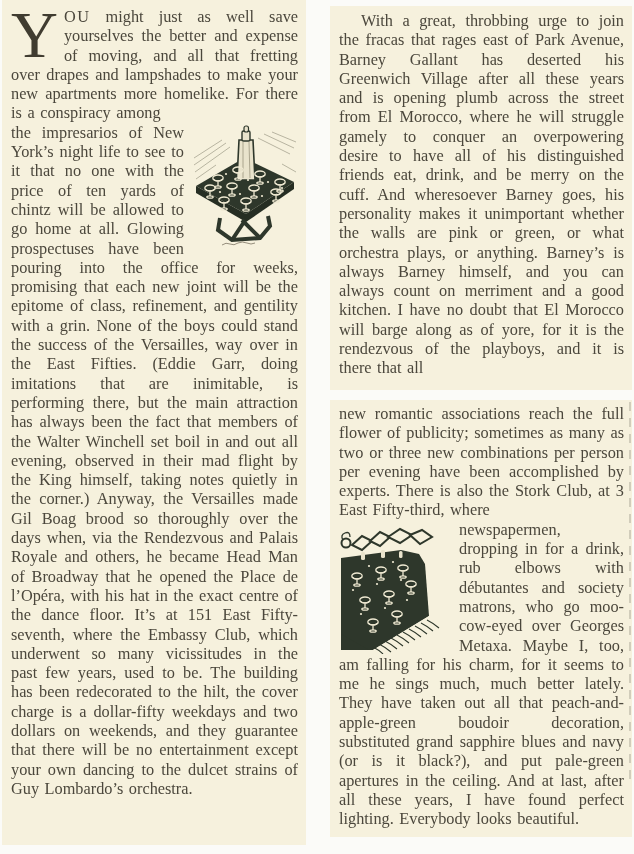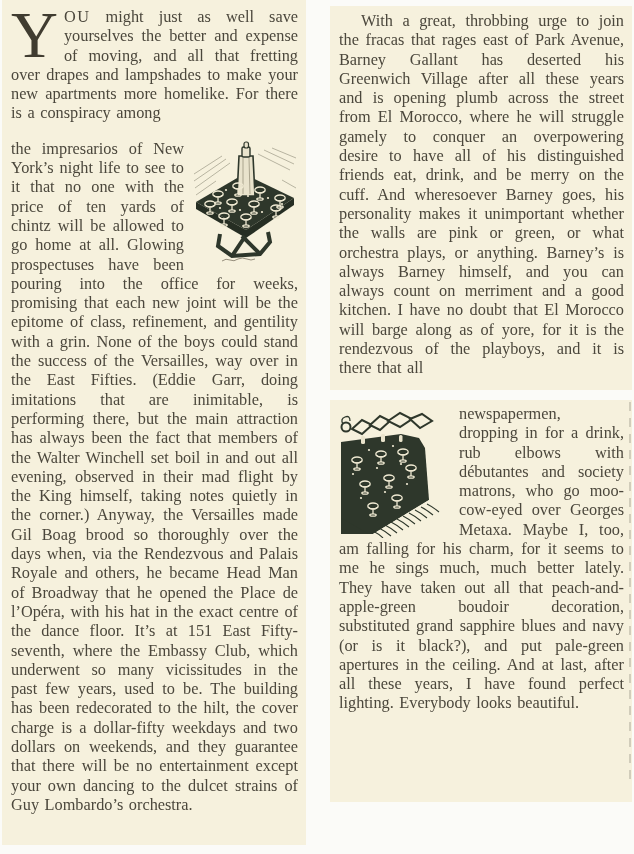--- a/index.html
+++ b/index.html
@@ -11,21 +11,21 @@
     color:#4b473c;
   }
   .paper{background:#f6f1dd;box-sizing:border-box;position:absolute;}
   .col-left{left:2px;top:0;width:304px;height:845px;padding:7px 8px 0 9px;overflow:hidden;}
   .col-right-1{left:330px;top:6px;width:302px;min-height:384px;padding:5px 8px 6px 9px;}
   .col-right-2{left:330px;top:400px;width:302px;min-height:402px;padding:4px 8px 8px 9px;}
   p.para{
     margin:0;font-size:16.3px;line-height:19.3px;
     text-align:justify;word-spacing:1.5px;
   }
-  p.para + p.para{margin-top:16px;}
+  p.para + p.para{margin-top:0;}
   .indent{text-indent:22px;}
   .dropcap{
     float:left;font-size:65px;line-height:52px;height:54px;
     padding:2px 6px 0 0;color:#403c30;
   }
   .leadin{letter-spacing:1.5px;}
   .illu{display:block;}
   .float-r{float:right;width:106px;height:126px;margin:1px 0 6px 8px;}
   .float-l{float:left;width:110px;height:132px;margin:2px 10px 0 0;}
   .edge-line{
@@ -102,20 +102,21 @@
           <path d="M30,121 q4,-3 8,-1 q4,2 8,-1 q4,-2 9,0 q4,2 8,0" stroke="#8a8270" stroke-width="0.9" fill="none"></path>
         </svg>
         </span><span>the impresarios of New York’s night life to see to it that no one with the price of ten yards of chintz will be allowed to go home at all. Glowing prospectuses have been pouring into the office for weeks, promising that each new joint will be the epitome of class, refinement, and gentility with a grin. None of the boys could stand the success of the Versailles, way over in the East Fifties. (Eddie Garr, doing imitations that are inimitable, is performing there, but the main attraction has always been the fact that members of the Walter Winchell set boil in and out all evening, observed in their mad flight by the King himself, taking notes quietly in the corner.) Anyway, the Versailles made Gil Boag brood so thoroughly over the days when, via the Rendezvous and Palais Royale and others, he became Head Man of Broadway that he opened the Place de l’Opéra, with his hat in the exact centre of the dance floor. It’s at 151 East Fifty-seventh, where the Embassy Club, which underwent so many vicissitudes in the past few years, used to be. The building has been redecorated to the hilt, the cover charge is a dollar-fifty weekdays and two dollars on weekends, and they guarantee that there will be no entertainment except your own dancing to the dulcet strains of Guy Lombardo’s orchestra.</span></p>
   </div>
 
   <div class="paper col-right-1">
     <p class="para indent"><span>With a great, throbbing urge to join the fracas that rages east of Park Avenue, Barney Gallant has deserted his Greenwich Village after all these years and is opening plumb across the street from El Morocco, where he will struggle gamely to conquer an overpowering desire to have all of his distinguished friends eat, drink, and be merry on the cuff. And wheresoever Barney goes, his personality makes it unimportant whether the walls are pink or green, or what orchestra plays, or anything. Barney’s is always Barney himself, and you can always count on merriment and a good kitchen. I have no doubt that El Morocco will barge along as of yore, for it is the rendezvous of the playboys, and it is there that all</span></p>
   </div>
 
   <div class="paper col-right-2">
+    <p class="para"><span>new romantic associations reach the full flower of publicity; sometimes as many as two or three new combinations per person per evening have been accomplished by experts. There is also the Stork Club, at 3 East Fifty-third, where </span></p>
     <p class="para"><span class="float-l illu">
           <svg viewBox="0 0 110 132" aria-hidden="true">
 
           <g fill="#f6f1dd" stroke="#2e372b" stroke-width="2">
             <circle cx="7" cy="21" r="4.5"></circle>
             <polygon points="13,23 23,14 33,19 23,28"></polygon>
             <polygon points="31,19 41,10 51,15 41,24"></polygon>
             <polygon points="49,15 61,7 73,13 61,21"></polygon>
             <polygon points="71,13 83,8 93,15 81,22"></polygon>
           </g>

